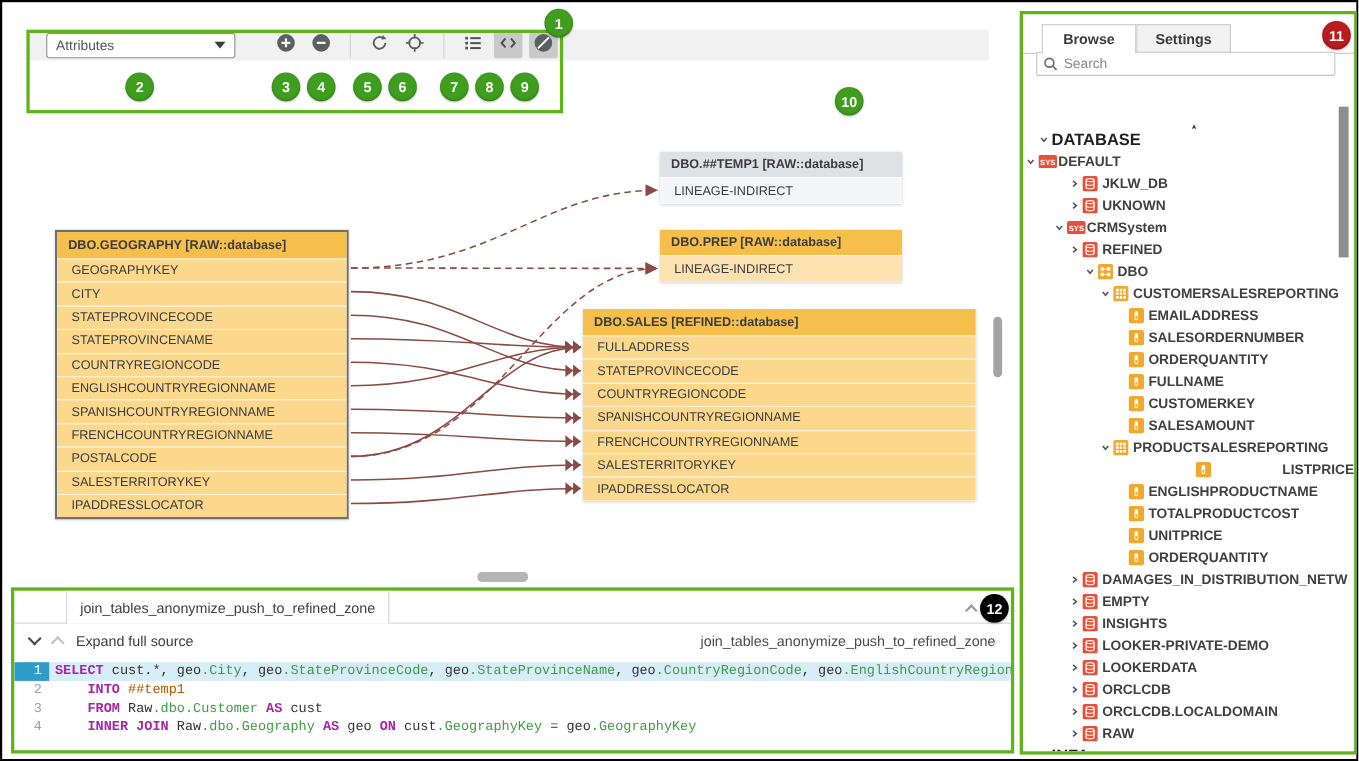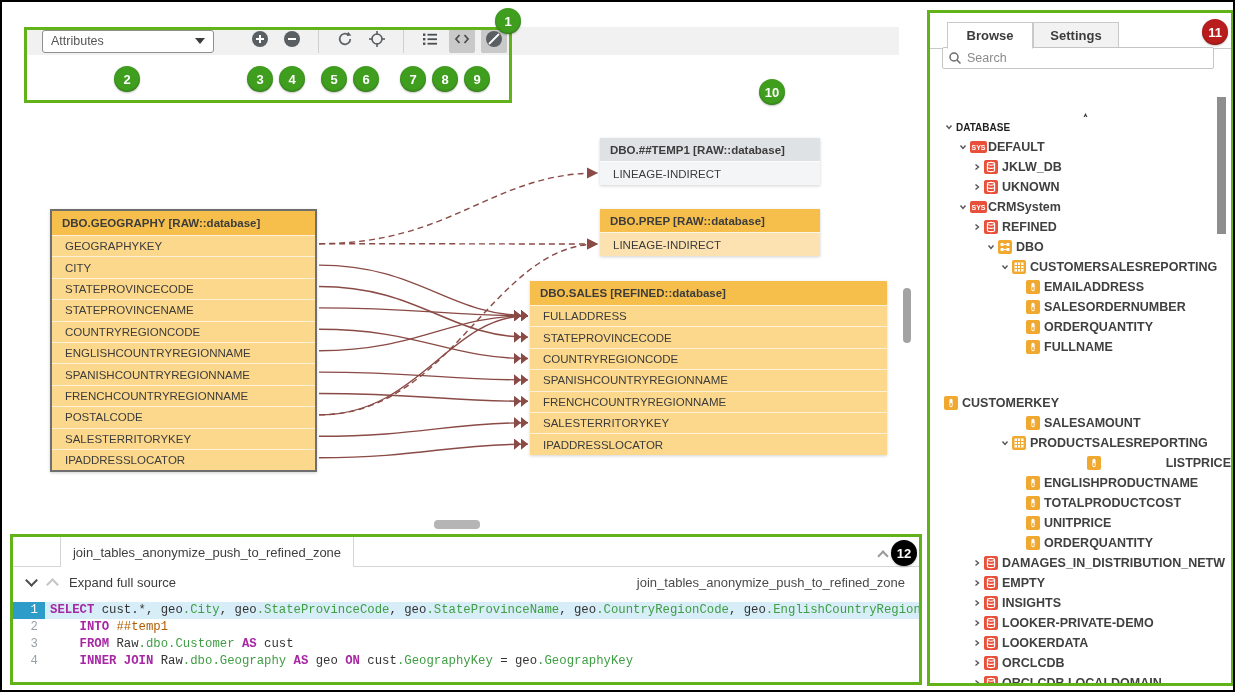--- a/index.html
+++ b/index.html
@@ -44,21 +44,21 @@
   .sb-tabline { position:absolute; left:0; right:0; top:35px; height:1px; background:#c9c9c9; }
   .sb-tab { position:absolute; top:9px; height:27px; display:flex; align-items:center; justify-content:center; font-size:13px; font-weight:bold; color:#3c3c3c; border:1px solid #c9c9c9; background:#f2f2f2; cursor:pointer; }
   .sb-tab.active { background:#fff; border-bottom:1px solid #fff; z-index:2; }
   .search-wrap { position:relative; margin:14px 12px 0 12px; }
   .search-input { width:272px; height:22px; border:1px solid #c5c5c5; border-radius:2px; padding:0 6px 0 24px; font-size:12.5px; color:#444; font-family:"Liberation Sans",sans-serif; }
   .search-input::placeholder { color:#8a8a8a; }
   .search-icon { position:absolute; left:6px; top:4px; }
   .tree { position:absolute; left:0; top:84px; right:0; bottom:0; overflow:hidden; }
   .tree-row { height:20px; display:flex; align-items:center; font-size:12.5px; font-weight:bold; color:#404040; white-space:nowrap; overflow:hidden; cursor:pointer; }
   .tree-row.regular { font-weight:normal; font-size:13px; color:#333;flex-direction:column; }
-  .tree-row.strong { color:#1f1f1f; font-size:10px; }
+  .tree-row.strong { color:#1f1f1f; font-size:15px; }
   .chv { width:14px; flex:0 0 14px; display:flex; align-items:center; justify-content:center; }
   .t-ico { width:18px; flex:0 0 18px; display:flex; align-items:center; }
   .side-scroll { position:absolute; right:5px; top:84px; width:9px; height:137px; background:#8e8e8e; z-index:3; }
 
   
   .bottom { position:absolute; left:8px; top:532px; width:912px; height:151px; border:3px solid #62b219; background:#fff; overflow:hidden; z-index:20; }
   .bp-tabs { position:relative; height:30px; border-bottom:1px solid #d5d5d5; }
   .bp-tab { position:absolute; left:47px; top:0; bottom:-1px; width:294px; background:#fff; border-left:1px solid #d5d5d5; border-right:1px solid #d5d5d5; display:flex; align-items:center; justify-content:center; font-size:13px; color:#3f3f3f; z-index:2; cursor:pointer; }
   .bp-collapse { position:absolute; right:32px; top:9px; cursor:pointer; }
   .bp-row2 { height:30px; display:flex; align-items:center; padding:0 14px; font-size:13px; color:#3c3c3c; }
@@ -249,21 +249,21 @@
           <span>All data objects</span>
         </div>
         <div class="tree-row strong" style="padding-left: 12px;">
           <span class="chv">
             <svg width="10" height="10" viewBox="0 0 10 10">
               <polyline points="2.5,3.5 5,6.5 7.5,3.5" fill="none" stroke="#555" stroke-width="1.4"></polyline>
             </svg>
           </span>
           <span>DATABASE</span>
         </div>
-        <div class="tree-row" style="padding-left: 26px;">
+        <div class="tree-row" style="">
           <span class="chv">
             <svg width="10" height="10" viewBox="0 0 10 10">
               <polyline points="2.5,3.5 5,6.5 7.5,3.5" fill="none" stroke="#555" stroke-width="1.4"></polyline>
             </svg>
           </span>
           <span class="t-ico">
             <svg width="17" height="12" viewBox="0 0 17 12">
               <rect x="0" y="0" width="17" height="12" rx="2" fill="#e8503a"></rect>
               <text x="8.5" y="9" font-size="7" font-weight="bold" fill="#fff" text-anchor="middle" font-family="Liberation Sans,sans-serif">SYS</text>
             </svg>
@@ -406,21 +406,21 @@
           <span class="chv"></span>
           <span class="t-ico">
             <svg width="14" height="14" viewBox="0 0 14 14">
               <rect width="14" height="14" rx="2" fill="#f0a92e"></rect>
               <rect x="5.4" y="2.8" width="3.2" height="8.4" rx="1.6" fill="#fff"></rect>
               <rect x="6.2" y="7" width="1.6" height="3.2" rx="0.8" fill="#f0a92e"></rect>
             </svg>
           </span>
           <span>FULLNAME</span>
         </div>
-        <div class="tree-row" style=" margin-top: 36px;">
+        <div class="tree-row" style="padding-left: 82px;">
           <span class="chv"></span>
           <span class="t-ico">
             <svg width="14" height="14" viewBox="0 0 14 14">
               <rect width="14" height="14" rx="2" fill="#f0a92e"></rect>
               <rect x="5.4" y="2.8" width="3.2" height="8.4" rx="1.6" fill="#fff"></rect>
               <rect x="6.2" y="7" width="1.6" height="3.2" rx="0.8" fill="#f0a92e"></rect>
             </svg>
           </span>
           <span>CUSTOMERKEY</span>
         </div>

